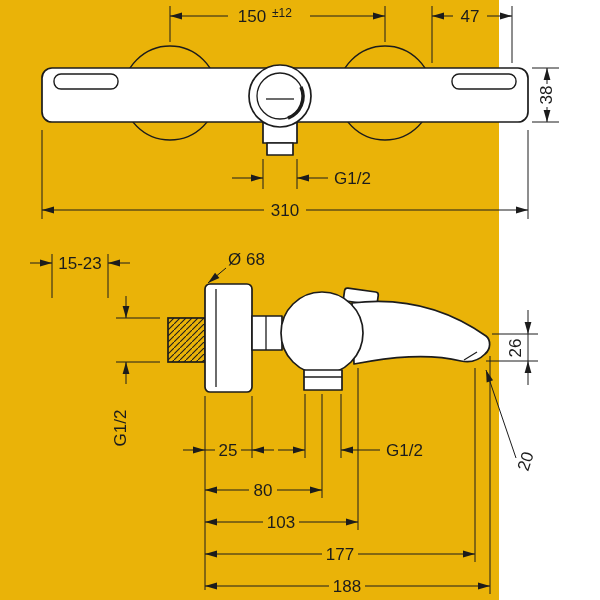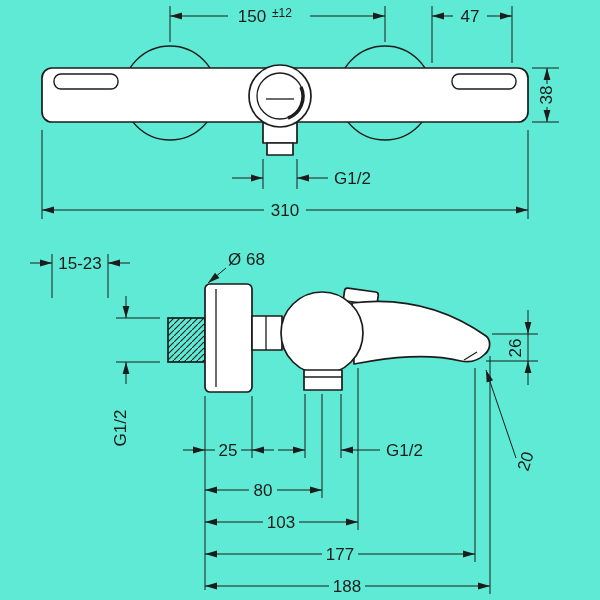--- a/index.html
+++ b/index.html
@@ -1,17 +1,17 @@
 <!DOCTYPE html>
 <html style="--line: #1c1c1c;"><head>
 <meta charset="utf-8">
 <style>
   :root { --line:#1c1c1c; }
   html,body { margin:0; padding:0; background:#ffffff; }
-  .canvas { width:600px; height:600px; background:#5eead4; }
+  .canvas { width:499px; height:600px; background:#eab308; }
   svg { display:block; }
   text { font-family:"Liberation Sans", sans-serif; font-size:17px; fill:var(--line); }
   .small { font-size:12px; }
   .part  { fill:#ffffff; stroke:var(--line); stroke-width:1.7; stroke-linejoin:round; }
   .part2 { fill:#ffffff; stroke:var(--line); stroke-width:1.4; stroke-linejoin:round; }
   .pline { fill:none; stroke:var(--line); stroke-width:1.3; }
   .arc   { fill:none; stroke:var(--line); stroke-width:3.5; }
   .dim, .ext { fill:none; stroke:var(--line); stroke-width:1; }
   .hatchrect { fill:url(#hatch); stroke:var(--line); stroke-width:1.7; }
   .arrfill { fill:var(--line); }

